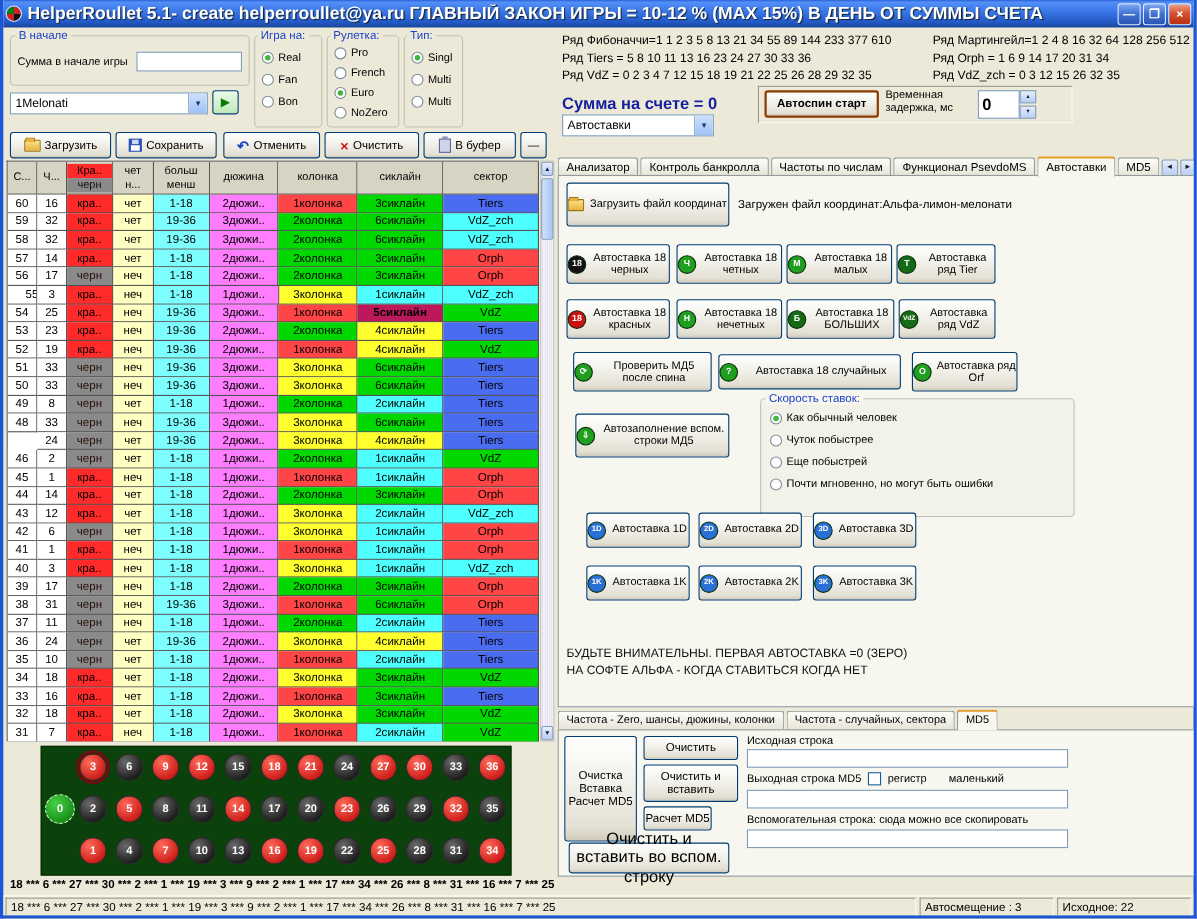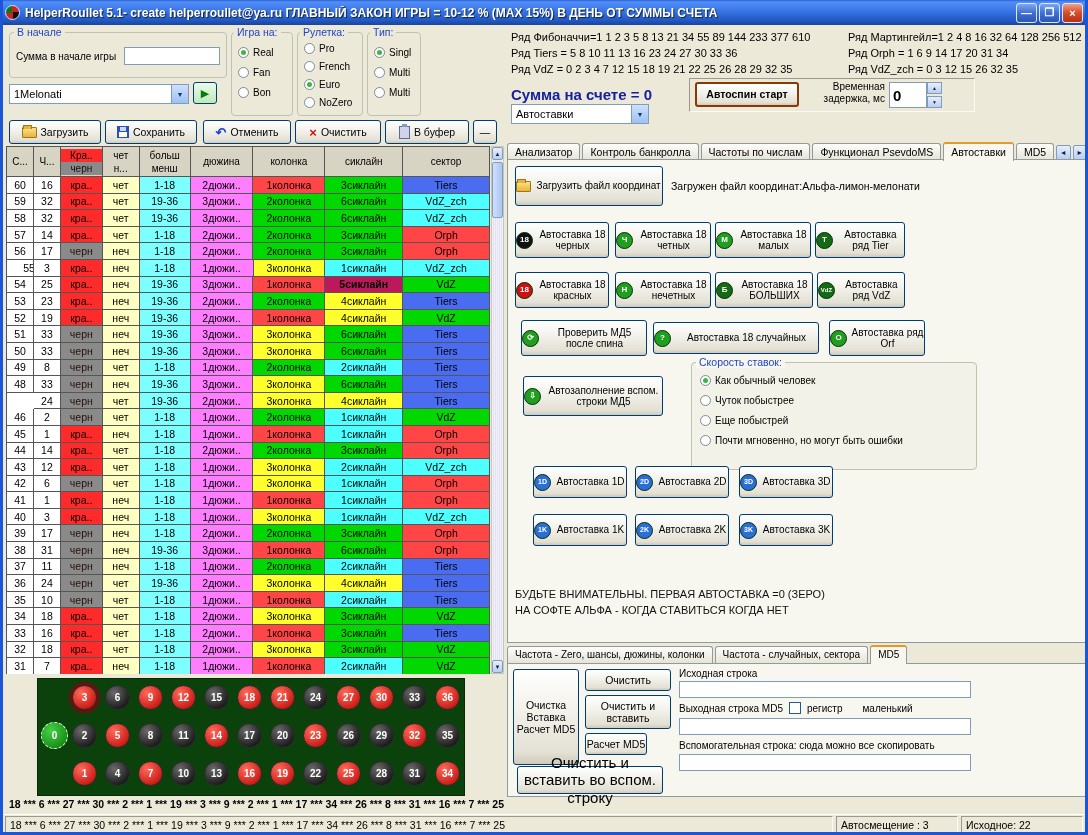--- a/index.html
+++ b/index.html
@@ -1,29 +1,29 @@
 <!DOCTYPE html>
 <html><head>
 <meta charset="utf-8">
 <style>
   * { margin:0; padding:0; box-sizing:border-box; }
   body { width:1088px; height:835px; background:#555; }
   #window { position:relative; width:1088px; height:835px; background:#ece9d8;
     font-family:"Liberation Sans",sans-serif; font-size:11px; color:#000; overflow:hidden;
     border-left:3px solid #1a56d6; border-right:3px solid #1a56d6; border-bottom:3px solid #1a56d6; }
-  .abs { position:absolute;text-align:right; }
+  .abs { position:absolute; }
 
   
   .titlebar { position:absolute; left:-3px; top:0; width:1088px; height:25px;
     background:linear-gradient(180deg,#2a63d8 0%,#538ff7 8%,#3b78e8 40%,#2258c4 82%,#1a4598 100%);
     display:flex; align-items:center; padding:0 5px; gap:5px; }
   .title-icon { width:15px; height:15px; border-radius:50%; flex:0 0 auto;
     background:conic-gradient(#cf2222 0 25%,#101010 25% 50%,#cf2222 50% 75%,#0a7a12 75% 100%);
     border:1px solid #cfe0ff; }
-  .title-text { color:#fff; font-weight:bold; font-size:12px; text-shadow:1px 1px 1px #123;
+  .title-text { color:#fff; font-weight:bold; font-size:16px; text-shadow:1px 1px 1px #123;
     flex:1; white-space:nowrap; overflow:hidden; }
   .winbtns { display:flex; gap:2px; }
   .winbtn { width:21px; height:20px; border-radius:3px; border:1px solid #dce8ff; color:#fff;
     font-size:11px; font-weight:bold; display:flex; align-items:center; justify-content:center;
     background:linear-gradient(180deg,#7da7ef,#3f6fd0 50%,#2a55b4); cursor:default; }
   .winbtn.close { background:linear-gradient(180deg,#f0a086,#d65232 45%,#b63012); }
 
   
   .btn { border:1px solid #003c74; border-radius:3px; color:#000;
     background:linear-gradient(180deg,#ffffff,#f2f1ea 45%,#e3e0d4 88%,#cfcabb);

